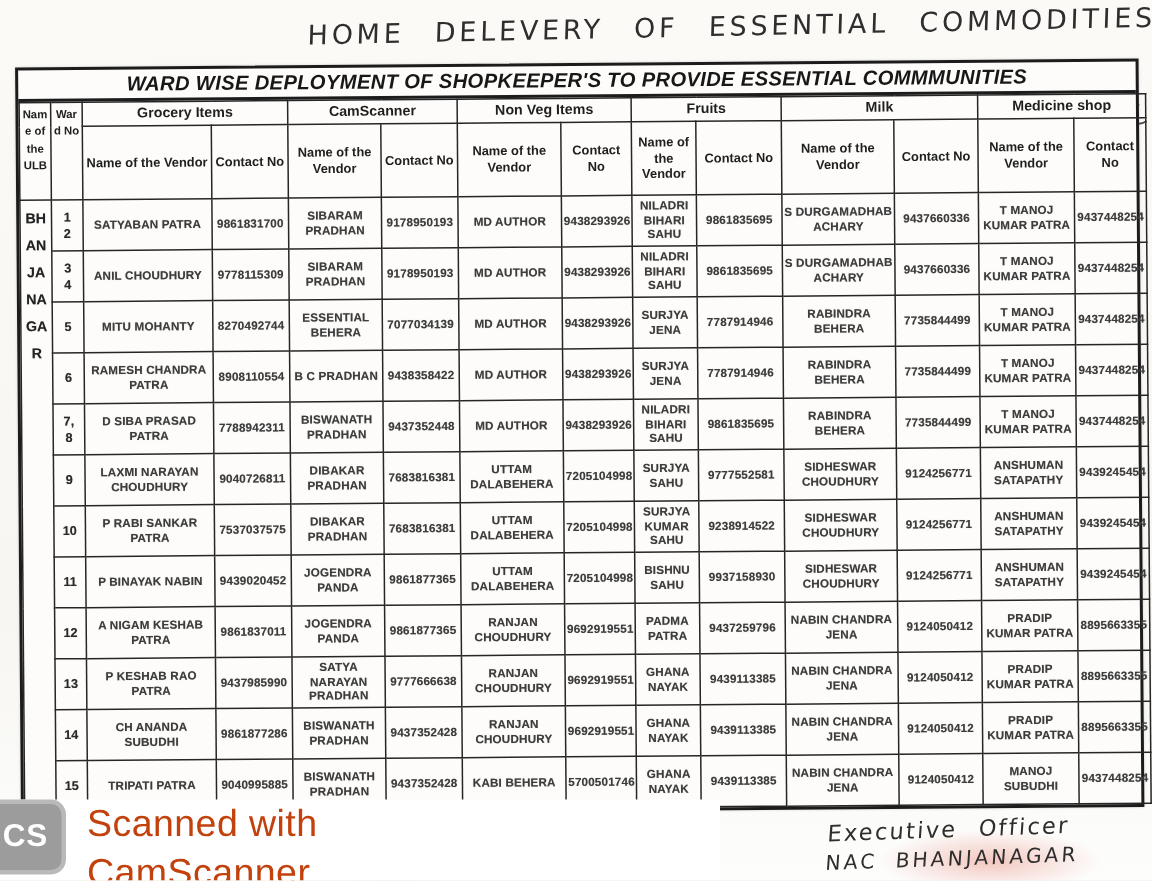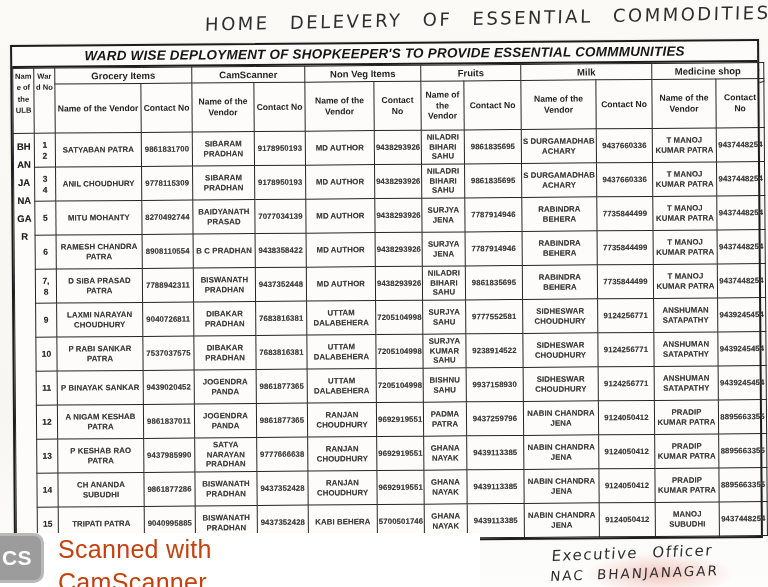--- a/index.html
+++ b/index.html
@@ -142,21 +142,21 @@
             <td class="contact">9861835695</td>
             <td class="vendor">S DURGAMADHAB ACHARY</td>
             <td class="contact">9437660336</td>
             <td class="vendor">T MANOJ KUMAR PATRA</td>
             <td class="contact">9437448254</td>
           </tr>
           <tr>
             <td class="ward">5</td>
             <td class="vendor">MITU MOHANTY</td>
             <td class="contact">8270492744</td>
-            <td class="vendor">BAIDYANATH PRASAD</td>
+            <td class="vendor">ESSENTIAL BEHERA</td>
             <td class="contact">7077034139</td>
             <td class="vendor">MD AUTHOR</td>
             <td class="contact">9438293926</td>
             <td class="vendor">SURJYA JENA</td>
             <td class="contact">7787914946</td>
             <td class="vendor">RABINDRA BEHERA</td>
             <td class="contact">7735844499</td>
             <td class="vendor">T MANOJ KUMAR PATRA</td>
             <td class="contact">9437448254</td>
           </tr>
@@ -215,21 +215,21 @@
             <td class="contact">7205104998</td>
             <td class="vendor">SURJYA KUMAR SAHU</td>
             <td class="contact">9238914522</td>
             <td class="vendor">SIDHESWAR CHOUDHURY</td>
             <td class="contact">9124256771</td>
             <td class="vendor">ANSHUMAN SATAPATHY</td>
             <td class="contact">9439245454</td>
           </tr>
           <tr>
             <td class="ward">11</td>
-            <td class="vendor">P BINAYAK SANKAR</td>
+            <td class="vendor">P BINAYAK NABIN</td>
             <td class="contact">9439020452</td>
             <td class="vendor">JOGENDRA PANDA</td>
             <td class="contact">9861877365</td>
             <td class="vendor">UTTAM DALABEHERA</td>
             <td class="contact">7205104998</td>
             <td class="vendor">BISHNU SAHU</td>
             <td class="contact">9937158930</td>
             <td class="vendor">SIDHESWAR CHOUDHURY</td>
             <td class="contact">9124256771</td>
             <td class="vendor">ANSHUMAN SATAPATHY</td>

